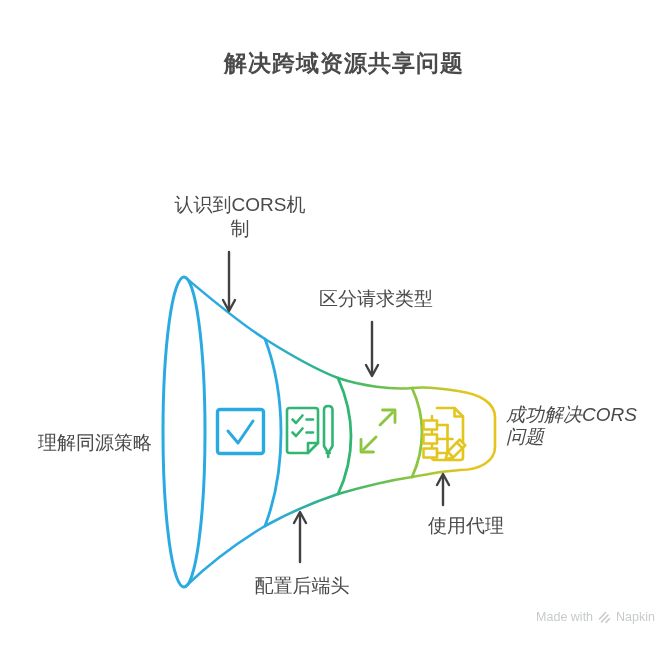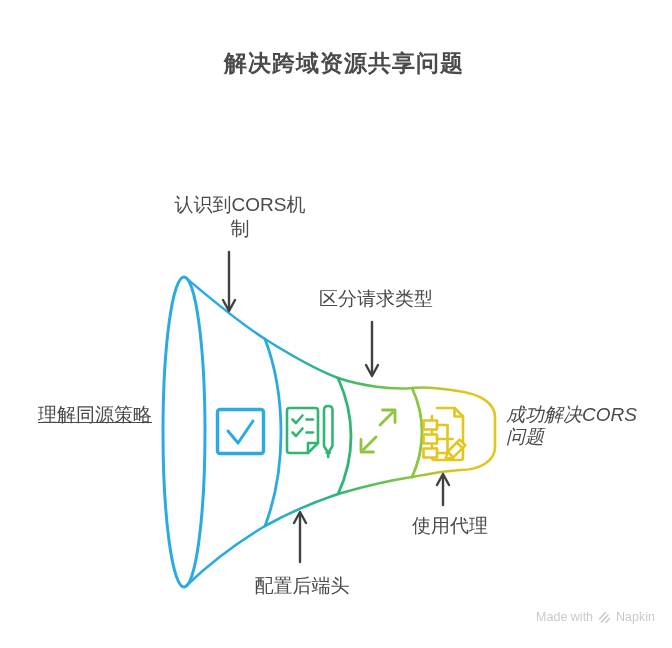--- a/index.html
+++ b/index.html
@@ -11,24 +11,24 @@
     position:absolute;left:0;top:48px;width:672px;text-align:center;
     font-size:23px;font-weight:bold;color:#4a4a4a;letter-spacing:1px;padding-left:8px;
   }
   .lbl{
     position:absolute;font-size:19px;line-height:24px;color:#4a4a4a;
     white-space:normal;
   }
   .lbl.center{text-align:center;}
   #lbl-recognize{left:172px;top:193px;width:136px;}
   #lbl-configure{left:310px;top:287px;width:132px;}
-  #lbl-understand{left:25px;top:403px;width:140px;text-decoration:underline;}
+  #lbl-understand{left:25px;top:431px;width:140px;}
   #lbl-outcome{left:506px;top:404px;width:136px;line-height:22px;text-align:left;font-style:italic;}
   #lbl-distinguish{left:236px;top:574px;width:132px;}
-  #lbl-proxy{left:390px;top:514px;width:120px;}
+  #lbl-proxy{left:406px;top:514px;width:120px;}
   svg.canvas{position:absolute;left:0;top:0;}
   .watermark{
     position:absolute;right:17px;top:610px;display:flex;align-items:center;gap:5px;
     font-size:12.5px;color:#c7cbcd;
   }
   .watermark svg{display:block;}
 </style>
 </head>
 <body>
 

